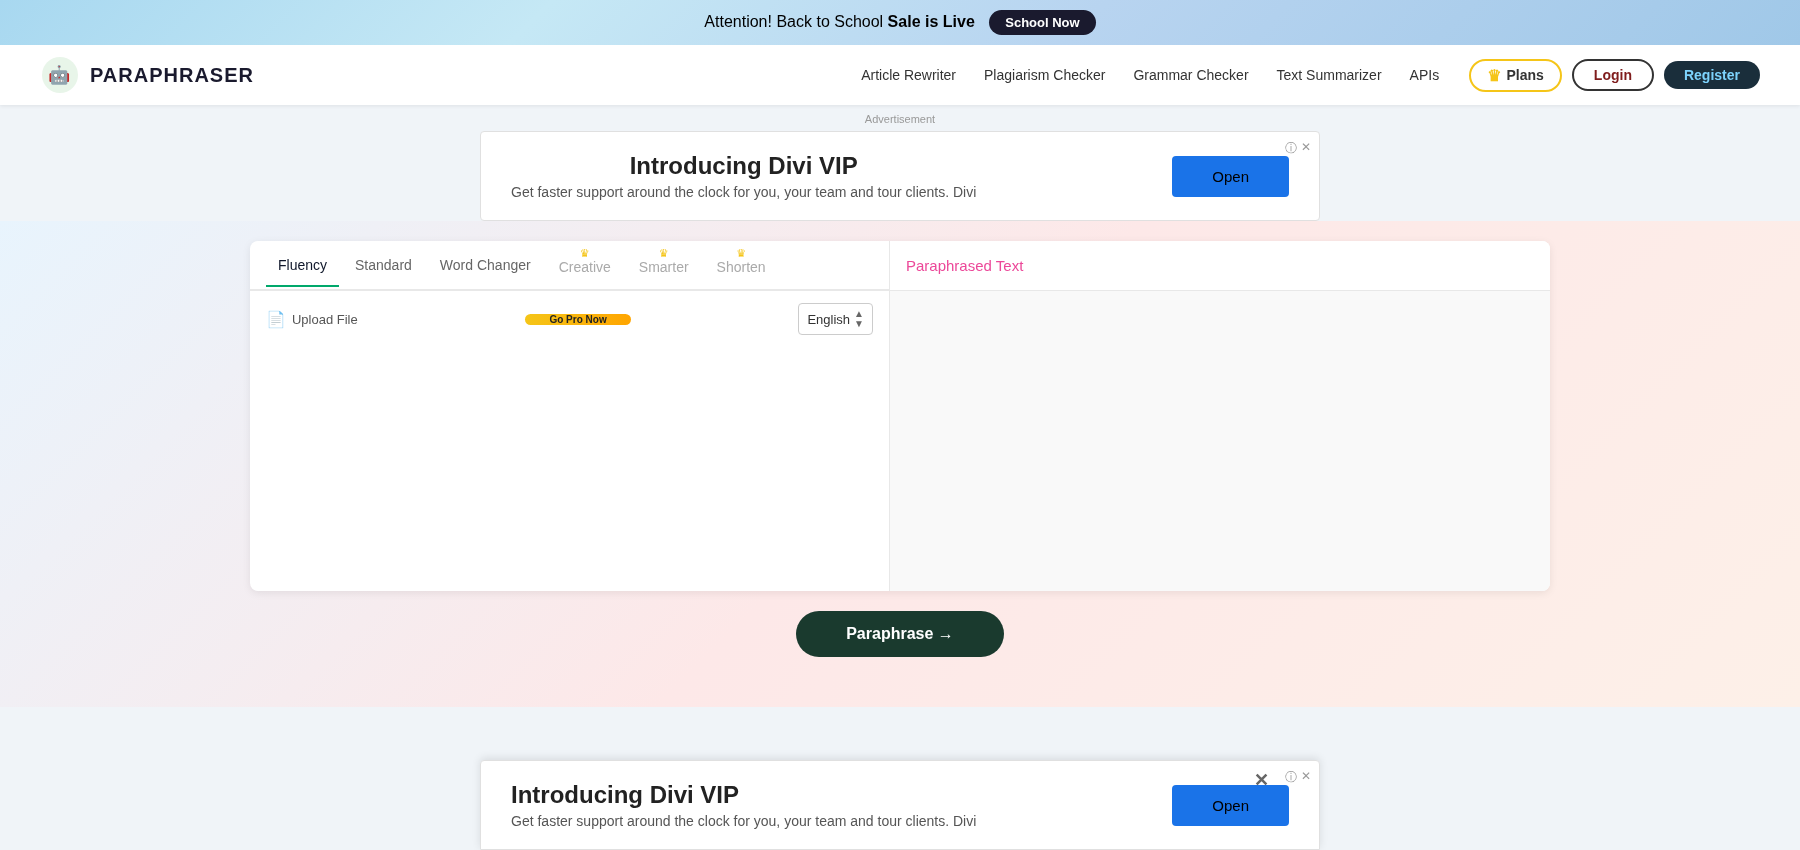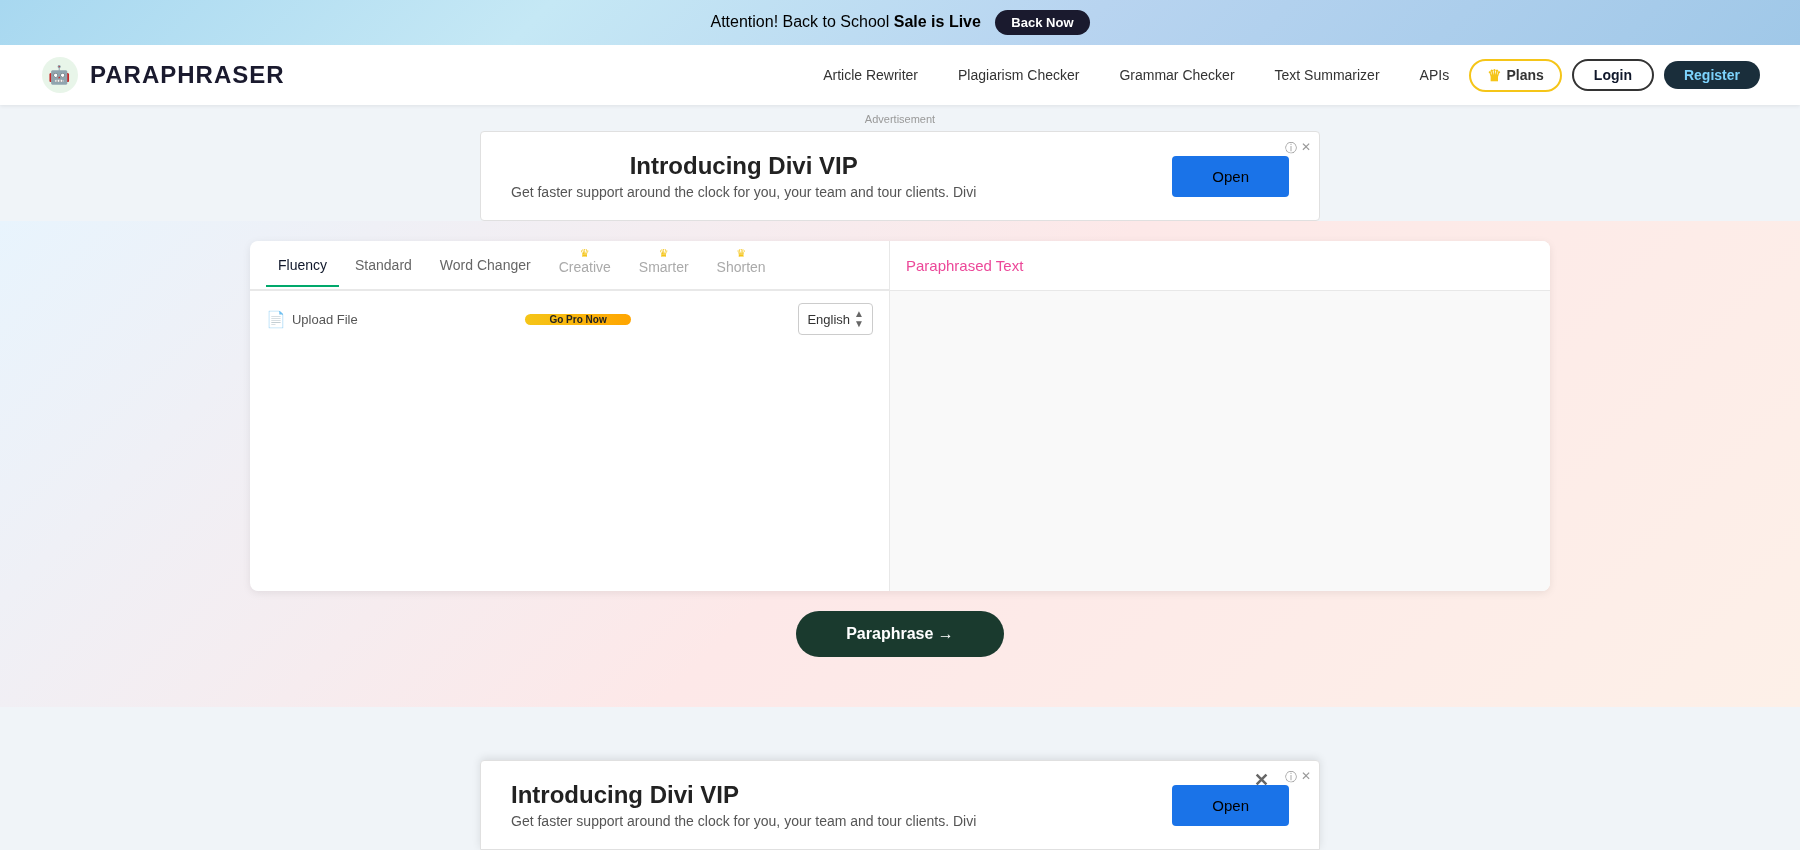--- a/index.html
+++ b/index.html
@@ -39,32 +39,32 @@
       display: flex;
       align-items: center;
       gap: 10px;
       flex: 0 0 auto;
     }
     .logo-icon {
       width: 40px;
       height: 40px;
     }
     .logo-text {
-      font-size: 24px;
+      font-size: 20px;
       font-weight: bold;
       color: #1a1a2e;
       letter-spacing: 1px;
       text-align: center;
     }
     .nav-links {
       display: flex;
       align-items: flex-end;
-      gap: 40px;
+      gap: 28px;
       margin-left: auto;
-      margin-right: 20px;
+      margin-right: 30px;
     }
     .nav-link {
       font-size: 14px;
       color: #333;
       text-decoration: none;
       cursor: pointer;
       white-space: nowrap;
     }
     .plans-btn {
       display: flex;
@@ -81,21 +81,21 @@
     }
     .plans-crown { color: #f5c518; font-size: 16px; }
     .login-btn {
       padding: 6px 20px;
       border: 2px solid #333;
       border-radius: 20px;
       background: white;
       font-size: 14px;
       font-weight: bold;
       cursor: pointer;
-      color: #0f172a;
+      color: #7f1d1d;
     }
     .register-btn {
       padding: 6px 20px;
       border-radius: 20px;
       background: #1a2e3b;
       color: #7dd3fc;
       font-size: 14px;
       font-weight: bold;
       cursor: pointer;
       border: none;
@@ -335,21 +335,21 @@
 </head>
 <body>
 
 <div class="top-banner">
   <span>
     <span class="attention">Attention!</span>
     <span> </span>
     <span>Back to School</span>
     <span> <strong>Sale is Live</strong></span>
   </span>
-  <button class="check-now-btn">Back Now</button>
+  <button class="check-now-btn">School Now</button>
 </div>
 
 <nav class="navbar">
   <div class="logo-area">
     <svg class="logo-icon" viewBox="0 0 40 40">
       <circle cx="20" cy="20" r="18" fill="#e8f5e9"></circle>
       <text x="20" y="26" text-anchor="middle" font-size="18">🤖</text>
     </svg>
     <span class="logo-text">PARAPHRASER</span>
   </div>

